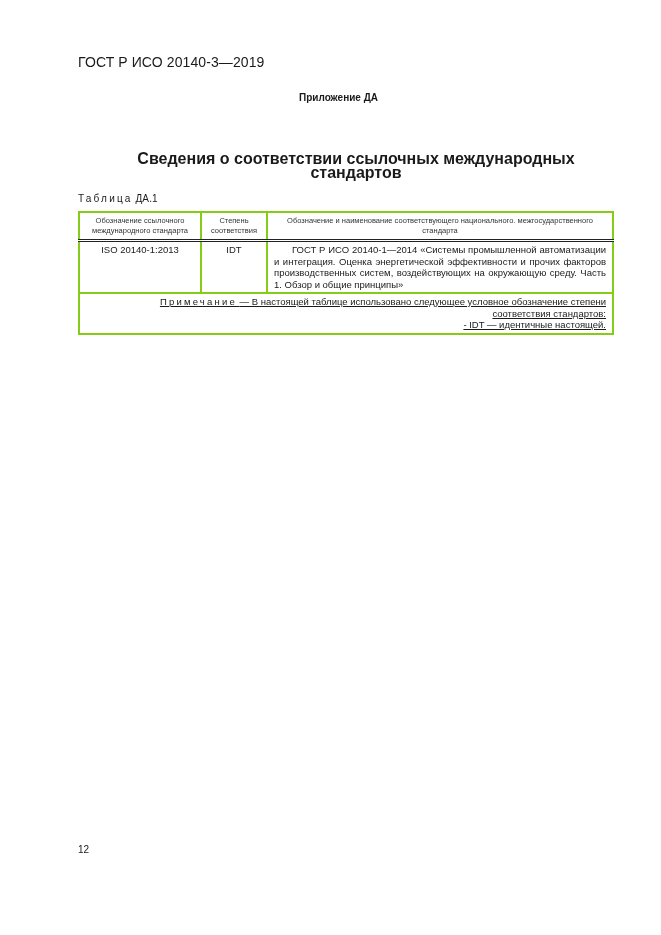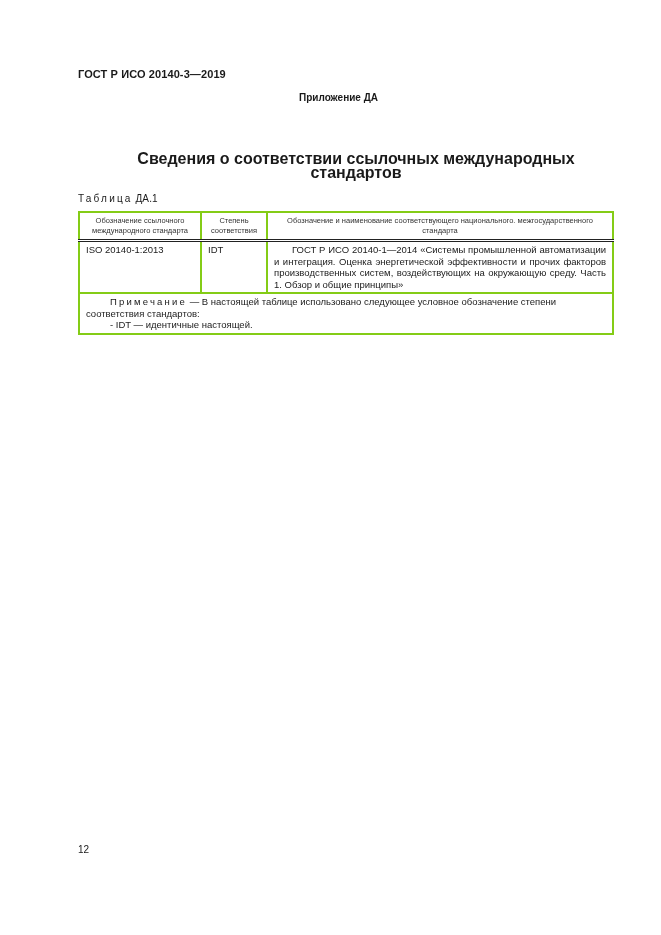--- a/index.html
+++ b/index.html
@@ -1,22 +1,22 @@
 <!DOCTYPE html>
 <html><head>
   <meta charset="utf-8">
   <style>
     html, body { margin: 0; padding: 0; background: #ffffff; }
     body {
       width: 661px; height: 935px; position: relative; overflow: hidden;
       font-family: "Liberation Sans", sans-serif; color: #1a1a1a;
     }
     .doc-code {
-      position: absolute; left: 78px; top: 68px;
-      font-size: 11px; font-weight: bold; letter-spacing: 0.1px;
+      position: absolute; left: 78px; top: 54px;
+      font-size: 14px; font-weight: normal; letter-spacing: 0.1px;
     }
     .annex {
       position: absolute; left: 0; width: 661px; top: 92px;
       text-align: center; font-size: 10px; font-weight: bold; line-height: 12px;
       padding-left: 16px; box-sizing: border-box;
     }
     .title {
       position: absolute; left: 78px; width: 536px; top: 152px;
       text-align: center; font-size: 16px; font-weight: bold; line-height: 14px;
       padding-left: 20px; box-sizing: border-box;
@@ -34,23 +34,23 @@
     table.std td, table.std th {
       border: 2px solid #84cc16; padding: 2px 6px; vertical-align: top;
     }
     table.std th {
       font-weight: normal; font-size: 7.5px; line-height: 10px; color: #333;
       text-align: center; padding: 3px 4px 3px 4px; height: 20px;
       border-bottom: 3px double #222;
     }
     .c1 { width: 122px; }
     .c2 { width: 66px; }
-    td.center { }
+    td.center { text-align: center; }
     td.justify { text-align: justify; text-indent: 18px; }
-    td.note { text-align: left; padding: 3px 4px 4px 4px; }
+    td.note { text-align: right; padding: 3px 4px 4px 4px; text-decoration: underline; }
     .note .indent { display: block; text-indent: 24px; }
     .note .spaced { letter-spacing: 2.2px; }
     .note .item { display: block; padding-left: 24px; }
     .page-number {
       position: absolute; left: 78px; top: 844px; font-size: 10px;
     }
   </style>
 </head>
 <body>
 

